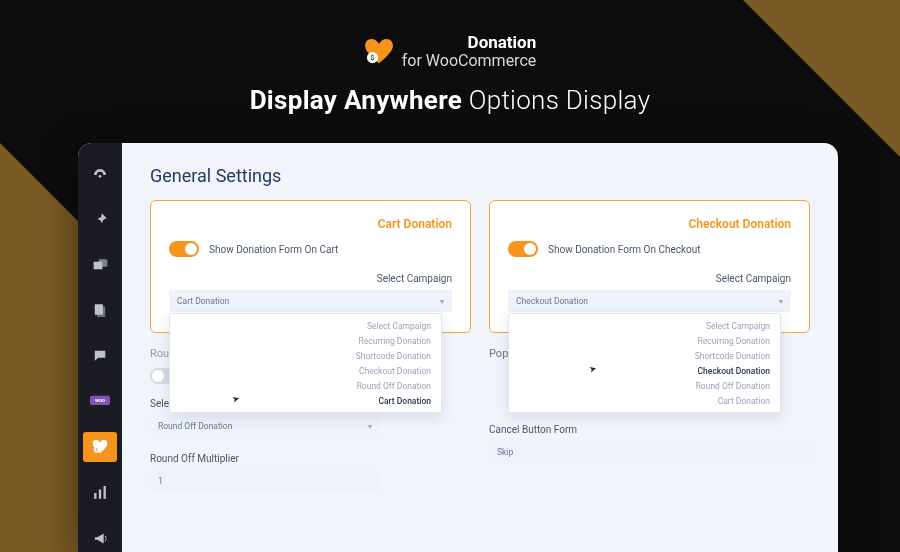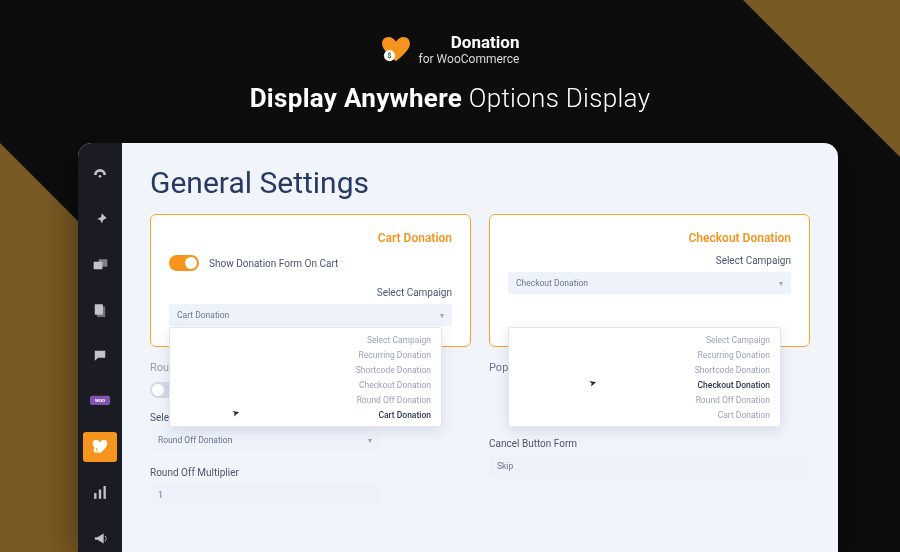--- a/index.html
+++ b/index.html
@@ -8,39 +8,39 @@
 
   .bg-shape-left, .bg-shape-right { position: absolute; background: #7a5a24; }
   .bg-shape-left  { left: -260px;  top: 180px; width: 420px; height: 420px; transform: rotate(45deg); border-radius: 40px; }
   .bg-shape-right { right: -300px; top: -260px; width: 420px; height: 420px; transform: rotate(45deg); border-radius: 40px; }
 
   .hero { position: relative; text-align: center; padding-top: 34px; color: #fff; }
   .brand { display: inline-flex; align-items: center; gap: 8px; }
   .brand-icon { width: 30px; height: 26px; position: relative; }
   .brand-text { text-align: right; line-height: 1; }
   .brand-name { font-weight: 700; font-size: 17px; color: #fff; }
-  .brand-sub  { font-weight: 400; font-size: 12px; color: #d8d8d8; margin-top: 2px; }
+  .brand-sub  { font-weight: 400; font-size: 16px; color: #d8d8d8; margin-top: 2px; }
   .tagline { margin-top: 16px; font-size: 26px; font-weight: 300; letter-spacing: .3px; }
   .tagline .bold { font-weight: 700; }
 
   .app-shell {
     position: absolute; left: 78px; right: 62px; top: 143px; bottom: 0;
     background: #f1f4fb; border-radius: 14px 14px 0 0;
     display: flex; overflow: hidden;
     box-shadow: 0 8px 40px rgba(0,0,0,.45);
   }
   .sidebar {
     width: 44px; background: #1b1c23; display: flex; flex-direction: column;
     align-items: center; padding-top: 18px; gap: 18px;
   }
   .side-item { width: 44px; height: 28px; display:flex; align-items:center; justify-content:center; color:#c0c2cc; }
   .side-item.active { background:#f7941d; color:#fff; border-radius:3px; width:34px; height:30px; }
 
   .main { flex:1; padding: 22px 28px 0 28px; overflow:hidden; position:relative; }
-  .page-title { color:#273a63; font-size: 30px; font-weight: 400; margin-bottom: 14px; }
+  .page-title { color:#273a63; font-size: 18px; font-weight: 400; margin-bottom: 14px; }
 
   .cards { display:flex; gap:18px;text-align:right; }
   .card {
     flex:1; background:#fff; border:1.5px solid #f7a531; border-radius:6px;
     padding:16px 18px 20px 18px; position:relative;
   }
   .card-title { color:#f7941d; font-size:12px; font-weight:600; margin-bottom:10px; }
   .toggle-row { display:flex; align-items:center; gap:10px; margin-bottom:16px; }
   .toggle { width:30px; height:16px; border-radius:20px; position:relative; }
   .toggle.on  { background:#f7941d; }
@@ -192,20 +192,26 @@
           <div class="opt">Round Off Donation</div>
           <div class="opt sel">
             <span>Cart Donation</span>
             <span class="cursor" style="left:62px; top:1px;">➤</span>
           </div>
         </div>
       </div>
 
       <div class="card">
         <div class="card-title">Checkout Donation</div>
+        <div class="toggle-row">
+          <div class="toggle on">
+              <div class="knob"></div>
+            </div>
+          <div class="toggle-label">Show Donation Form On Checkout</div>
+        </div>
         <div class="field-label">Select Campaign</div>
         <div class="select-box">
           <span>Checkout Donation</span>
           <span class="chev">▾</span>
         </div>
         <div class="dropdown">
           <div class="opt">Select Campaign</div>
           <div class="opt">Recurring Donation</div>
           <div class="opt">Shortcode Donation</div>
           <div class="opt sel">

